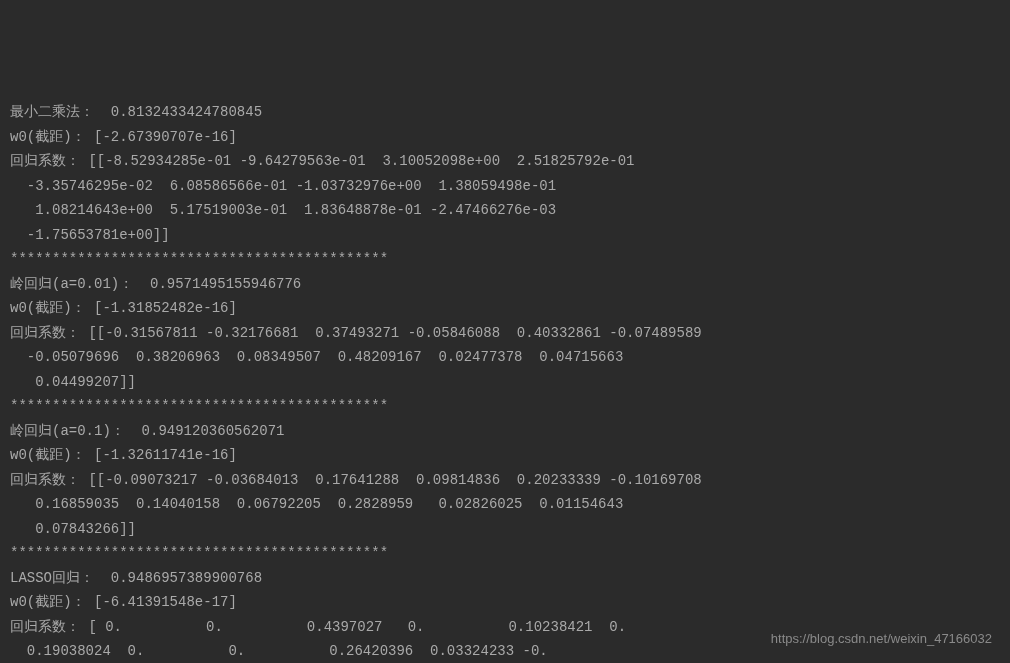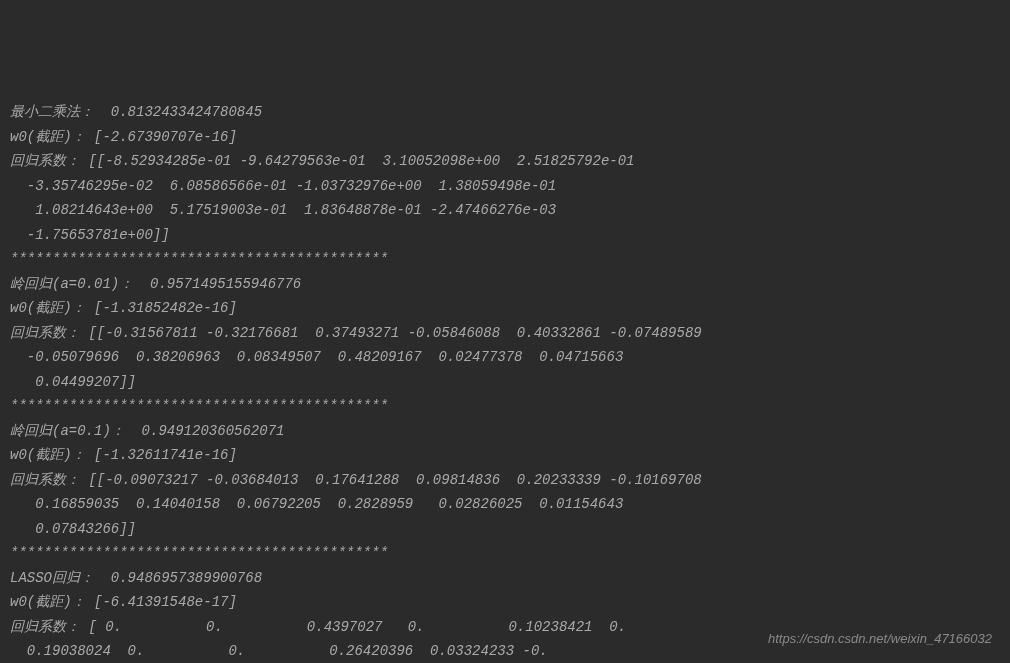--- a/index.html
+++ b/index.html
@@ -1,19 +1,18 @@
 <!DOCTYPE html>
 <html><head>
   <meta charset="utf-8">
   <style>
     * {
       margin: 0;
       padding: 0;
       box-sizing: border-box;
-      font-style: italic;
     }
     body {
       background-color: #2b2b2b;
       color: #a9a9a9;
       font-family: "Consolas", "Courier New", monospace;
       font-size: 14px;
       line-height: 1.75;
       padding: 2px 10px;
       width: 1010px;
       height: 663px;
@@ -34,16 +33,16 @@
       white-space: nowrap;
     }
   </style>
 </head>
 <body>
 
 
 
 <div id="console-container"><span class="output-line">最小二乘法：  0.8132433424780845</span><span class="output-line">w0(截距)： [-2.67390707e-16]</span><span class="output-line">回归系数： [[-8.52934285e-01 -9.64279563e-01  3.10052098e+00  2.51825792e-01</span><span class="output-line">  -3.35746295e-02  6.08586566e-01 -1.03732976e+00  1.38059498e-01</span><span class="output-line">   1.08214643e+00  5.17519003e-01  1.83648878e-01 -2.47466276e-03</span><span class="output-line">  -1.75653781e+00]]</span><span class="output-line">*********************************************</span><span class="output-line">岭回归(a=0.01)：  0.9571495155946776</span><span class="output-line">w0(截距)： [-1.31852482e-16]</span><span class="output-line">回归系数： [[-0.31567811 -0.32176681  0.37493271 -0.05846088  0.40332861 -0.07489589</span><span class="output-line">  -0.05079696  0.38206963  0.08349507  0.48209167  0.02477378  0.04715663</span><span class="output-line">   0.04499207]]</span><span class="output-line">*********************************************</span><span class="output-line">岭回归(a=0.1)：  0.949120360562071</span><span class="output-line">w0(截距)： [-1.32611741e-16]</span><span class="output-line">回归系数： [[-0.09073217 -0.03684013  0.17641288  0.09814836  0.20233339 -0.10169708</span><span class="output-line">   0.16859035  0.14040158  0.06792205  0.2828959   0.02826025  0.01154643</span><span class="output-line">   0.07843266]]</span><span class="output-line">*********************************************</span><span class="output-line">LASSO回归：  0.9486957389900768</span><span class="output-line">w0(截距)： [-6.41391548e-17]</span><span class="output-line">回归系数： [ 0.          0.          0.4397027   0.          0.10238421  0.</span><span class="output-line">  0.19038024  0.          0.          0.26420396  0.03324233 -0.</span><span class="output-line"></span></div>
 
-<div class="watermark">https://csdn.csdn.net/weixin_47166032</div>
+<div class="watermark">https://blog.csdn.net/weixin_47166032</div>
 
 
 
 
 </body></html>

